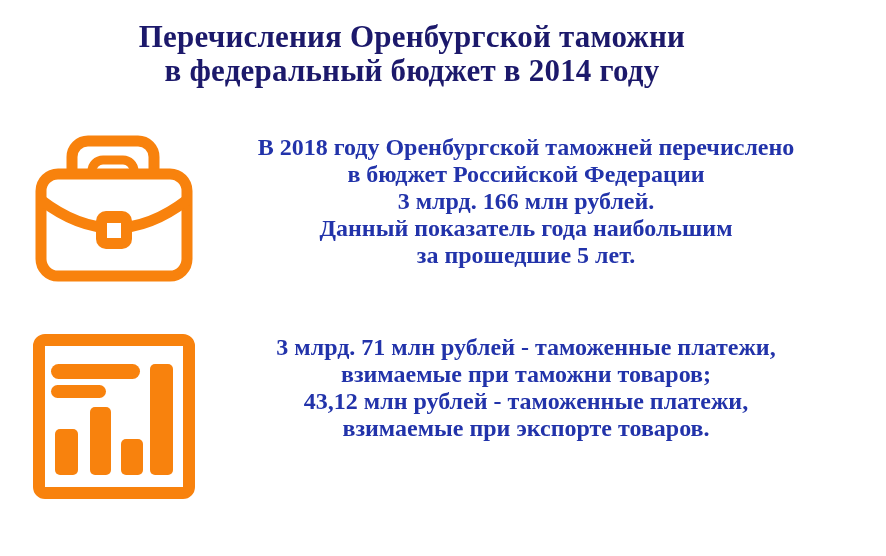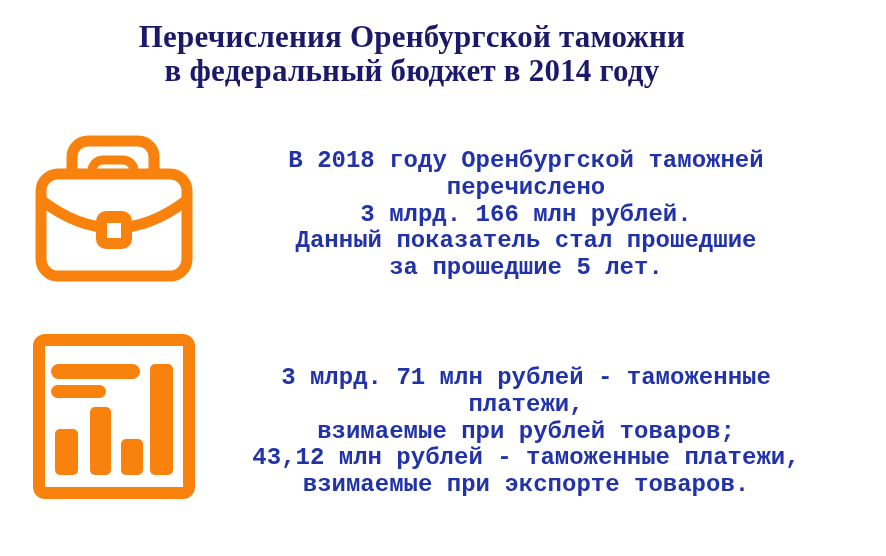--- a/index.html
+++ b/index.html
@@ -20,22 +20,21 @@
     text-align: center;
     color: #1c196b;
     font-weight: bold;
     font-size: 31px;
     line-height: 1.1;
     letter-spacing: 0.2px;
   }
   .title .t-line { display: block; }
   .row {
     display: flex;
-    align-items: flex-end;
-    font-family: Liberation Mono, monospace;
+    align-items: flex-start;
   }
   .row-1 { margin-top: 46px; }
   .row-2 { margin-top: 52px; }
   .icon-col {
     width: 228px;
     flex: 0 0 228px;
     display: flex;
     justify-content: center;
     align-items: center;
   }
@@ -68,41 +67,42 @@
           <rect x="58" y="26" width="42" height="40" rx="11" stroke-width="9"></rect>
           <rect x="7" y="40" width="146" height="102" rx="17" stroke-width="11" fill="#ffffff"></rect>
           <path d="M 7 66 Q 80 122 153 66" stroke-width="11"></path>
         </g>
         <rect x="62" y="77" width="36" height="38" rx="10" fill="#F8820D"></rect>
         <rect x="73" y="89" width="14" height="15" fill="#ffffff"></rect>
       </svg>
     </div>
     <div class="text-col">
       <span class="p-line">В 2018 году Оренбургской таможней перечислено</span>
+      <span class="p-line">в бюджет Российской Федерации</span>
       <span class="p-line">3 млрд. 166 млн рублей.</span>
-      <span class="p-line">Данный показатель стал прошедшие</span>
+      <span class="p-line">Данный показатель года наибольшим</span>
       <span class="p-line">за прошедшие 5 лет.</span>
     </div>
   </div>
 
   <div class="row row-2">
     <div class="icon-col">
       <svg class="icon-svg" width="162" height="165" viewBox="0 0 162 165">
         <rect x="6" y="6" width="150" height="153" rx="6" fill="none" stroke="#F8820D" stroke-width="12"></rect>
         <g fill="#F8820D">
           <rect x="18" y="30" width="89" height="15" rx="7.5"></rect>
           <rect x="18" y="51" width="55" height="13" rx="6.5"></rect>
           <rect x="22" y="95" width="23" height="46" rx="5"></rect>
           <rect x="57" y="73" width="21" height="68" rx="5"></rect>
           <rect x="88" y="105" width="22" height="36" rx="5"></rect>
           <rect x="117" y="30" width="23" height="111" rx="5"></rect>
         </g>
       </svg>
     </div>
     <div class="text-col">
       <span class="p-line">3 млрд. 71 млн рублей - таможенные платежи,</span>
-      <span class="p-line">взимаемые при рублей товаров;</span>
+      <span class="p-line">взимаемые при таможни товаров;</span>
       <span class="p-line">43,12 млн рублей - таможенные платежи,</span>
       <span class="p-line">взимаемые при экспорте товаров.</span>
     </div>
   </div>
 
 </div>
 
 </body></html>

